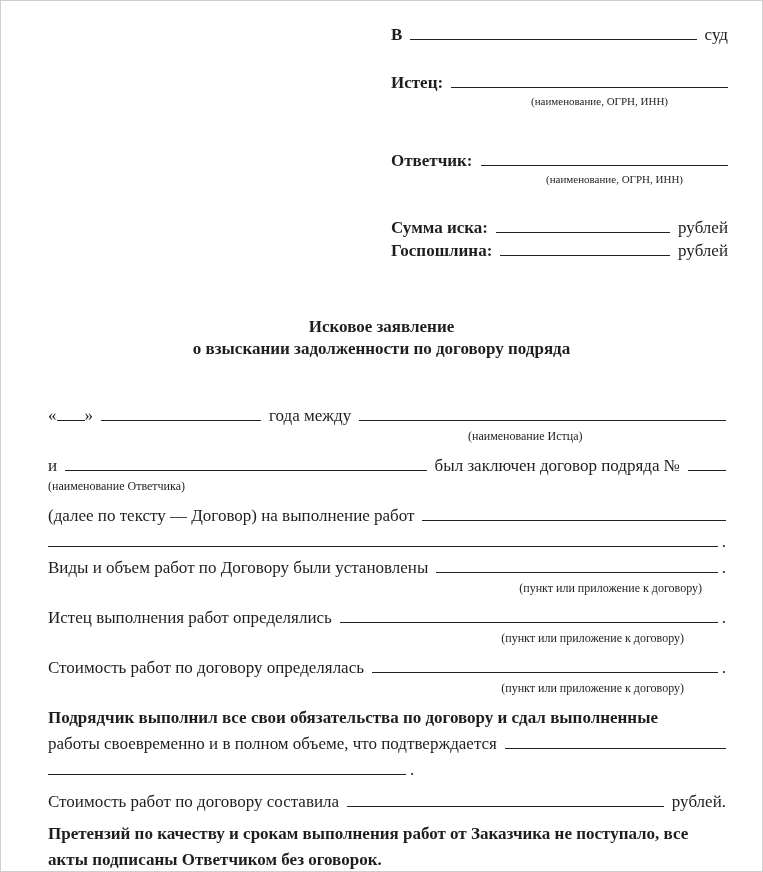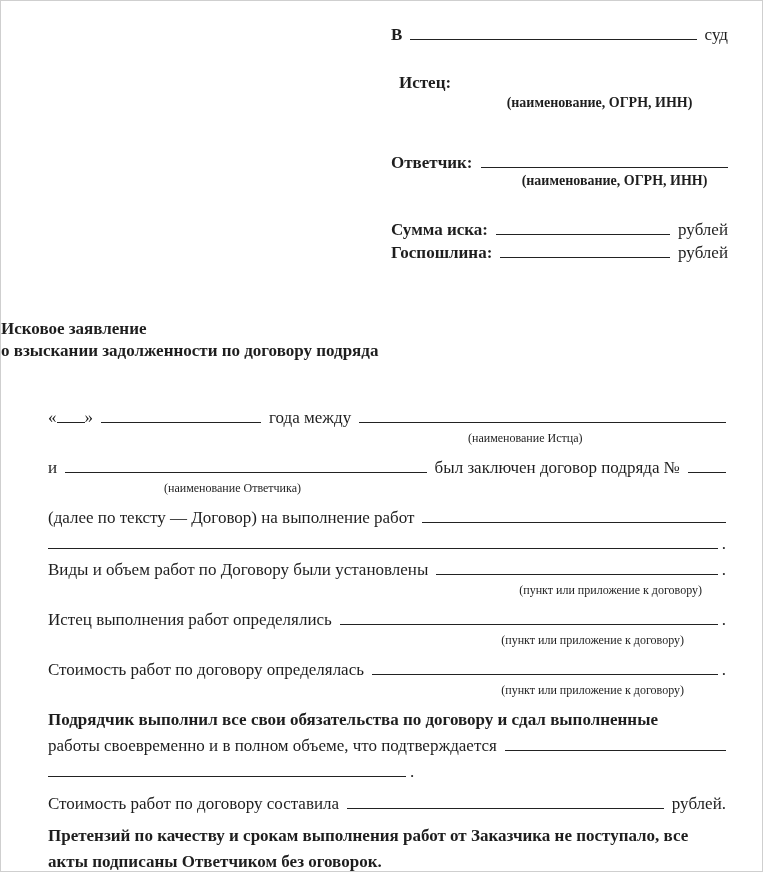--- a/index.html
+++ b/index.html
@@ -12,33 +12,33 @@
   .row{display:flex;align-items:baseline;line-height:26px;}
   .row span{white-space:nowrap;}
   .bl{display:inline-block;height:1px;border-bottom:1px solid #222;}
   .fl{flex:1 1 auto;}
   .ml{margin-left:8px;} .mr{margin-right:8px;} .mr4{margin-right:4px;}
   .b{font-weight:bold;}
 
   
   .hdr{margin:22px 36px 0 390px;width:337px;}
   .hdr .row{line-height:23px;}
-  .hd-hint{font-size:14px;line-height:14px;text-align:center;color:#1e1e1e;font-weight:bold;}
+  .hd-hint{font-size:11px;line-height:14px;text-align:center;color:#1e1e1e;}
   .hint-pl{padding-left:80px;}
   .hint-df{padding-left:110px;}
-  .mt25{margin-top:25px;flex-direction:column;} .mt26{margin-top:41px;} .mt30{margin-top:30px;}
+  .mt25{margin-top:25px;} .mt26{margin-top:41px;} .mt30{margin-top:30px;}
 
   
-  .title{margin-top:54px;text-align:left;font-weight:bold;line-height:22px;}
+  .title{margin-top:54px;text-align:center;font-weight:bold;line-height:22px;}
 
   
   .doc{margin:43px 36px 0 47px;}
   .hint-row{font-size:12px;line-height:14px;margin-bottom:10px;color:#1e1e1e;}
   .hr-ist{margin-left:420px;width:fit-content;}
-  .hr-otv{margin-left:116px;width:fit-content;}
+  .hr-otv{width:fit-content;}
   .hr-cl1{width:fit-content;margin-left:auto;margin-right:24px;}
   .hr-cl2{width:fit-content;margin-left:auto;margin-right:42px;}
   .plain{line-height:26px;font-weight:bold;}
   .mt6{margin-top:6px;}
   .w28{flex:0 0 28px;} .w160{flex:0 0 160px;margin:0 8px;}
   .w38{flex:0 0 38px;margin-left:8px;} .w358{flex:0 0 358px;}
 </style>
 </head>
 <body>
 

